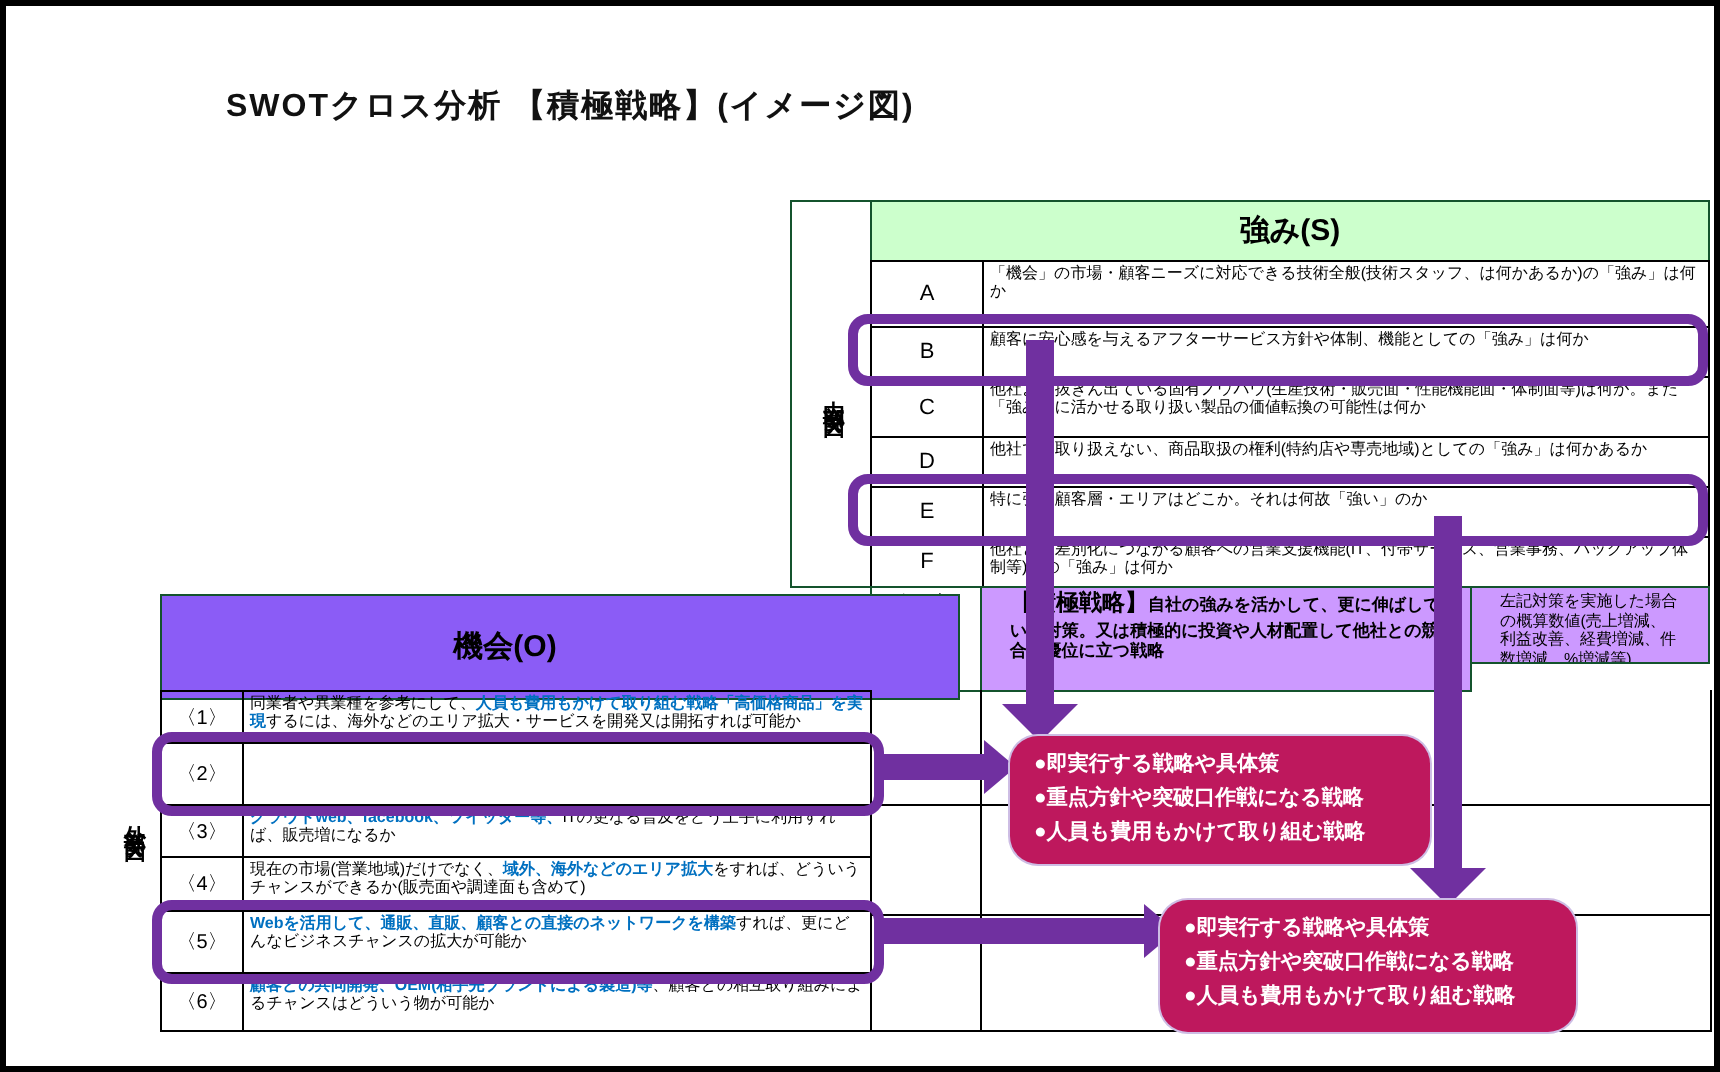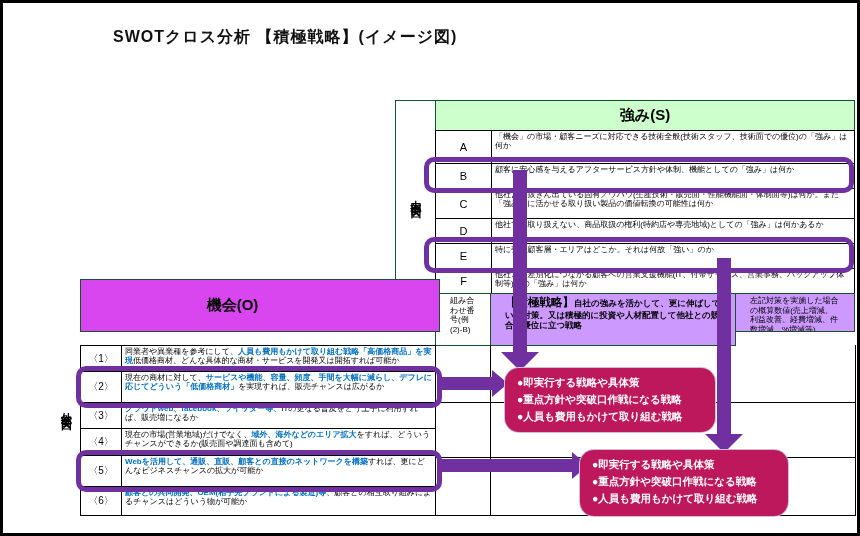--- a/index.html
+++ b/index.html
@@ -31,28 +31,28 @@
         font-size:10.5px;line-height:1.62;padding:6px 4px 0 12px;box-shadow:0 0 0 1px #cdbde4;}
   .box-line{white-space:nowrap;}
   svg.arrows{position:absolute;inset:0;z-index:5;pointer-events:none;}
 </style>
 </head>
 <body>
 
 <div id="canvas">
   <div class="frame"></div>
 
-  <div class="abs title" style="left:113px;top:27px;">SWOTクロス分析 【積極戦略】(イメージ図)</div>
+  <div class="abs title" style="left:113px;top:43px;">SWOTクロス分析 【積極戦略】(イメージ図)</div>
 
   <div class="abs cell vlabel" style="left:395px;top:100px;width:41px;height:194px;">内部要因</div>
   <div class="abs cell hdr" style="left:435px;top:100px;width:420px;height:31px;background:#CCFFCC;">強み(S)</div>
   <div class="abs" style="left:435px;top:130px;width:420px;border-top:1px solid #000;box-sizing:border-box;">
       <div class="s-row" style="height: 33px;">
         <div class="s-letter">A</div>
-        <div class="s-text">「機会」の市場・顧客ニーズに対応できる技術全般(技術スタッフ、技術面での優位)の「強み」は何か</div>
+        <div class="s-text">「機会」の市場・顧客ニーズに対応できる技術全般(技術スタッフ、は何かあるか)の「強み」は何か</div>
       </div>
       <div class="s-row" style="height: 25px;">
         <div class="s-letter">B</div>
         <div class="s-text">顧客に安心感を与えるアフターサービス方針や体制、機能としての「強み」は何か</div>
       </div>
       <div class="s-row" style="height: 30px;">
         <div class="s-letter">C</div>
         <div class="s-text">他社より抜きん出ている固有ノウハウ(生産技術・販売面・性能機能面・体制面等)は何か。また「強み」に活かせる取り扱い製品の価値転換の可能性は何か</div>
       </div>
       <div class="s-row" style="height: 25px;">
@@ -68,29 +68,28 @@
         <div class="s-text">他社との差別化につながる顧客への営業支援機能(IT、付帯サービス、営業事務、バックアップ体制等)での「強み」は何か</div>
       </div>
     </div>
 
   <div class="abs cell small-cell" style="left:435px;top:293px;width:56px;height:53px;">組み合わせ番号(例 (2)-B)</div>
   <div class="abs cell purple-cell small-cell" style="left:490px;top:293px;width:246px;height:53px;">
     <span class="strat-title">【積極戦略】</span><span class="strat-desc">自社の強みを活かして、更に伸ばしていく対策。又は積極的に投資や人材配置して他社との競合で優位に立つ戦略</span>
   </div>
   <div class="abs cell purple-cell small-cell" style="left:735px;top:293px;width:120px;height:39px;">左記対策を実施した場合の概算数値(売上増減、利益改善、経費増減、件数増減、%増減等)</div>
 
-  <div class="abs cell hdr" style="left:80px;top:279px;width:360px;height:53px;background:#d946ef;padding-right:55px;">機会(O)</div>
+  <div class="abs cell hdr" style="left:80px;top:297px;width:400px;height:53px;background:#8b5cf6;padding-right:55px;">機会(O)</div>
   <div class="abs" style="left:80px;top:345px;width:356px;border-top:1px solid #000;box-sizing:border-box;">
       <div class="o-row" style="height: 26px;">
         <div class="o-num">〈1〉</div>
-        <div class="o-text"><span class="seg">同業者や異業種を参考にして、</span><span class="seg blue">人員も費用もかけて取り組む戦略「高価格商品」を実現</span><span class="seg">低価格商材、どんな具体的な商材・サービスを開発又は開拓すれば可能か</span></div>
+        <div class="o-text"><span class="seg">同業者や異業種を参考にして、</span><span class="seg blue">人員も費用もかけて取り組む戦略「高価格商品」を実現</span><span class="seg">するには、海外などのエリア拡大・サービスを開発又は開拓すれば可能か</span></div>
       </div>
       <div class="o-row" style="height: 31px;">
         <div class="o-num">〈2〉</div>
-        <div class="o-text"><span class="seg">現在の商材に対して、</span><span class="seg blue">サービスや機能、容量、頻度、手間を大幅に減らし、デフレに応じてどういう「低価格商材」</span><span class="seg">を実現すれば、販売チャンスは広がるか</span></div>
       </div>
       <div class="o-row" style="height: 26px;">
         <div class="o-num">〈3〉</div>
         <div class="o-text"><span class="seg blue">クラウドweb、facebook、ツイッター等、</span><span class="seg">ITの更なる普及をどう上手に利用すれば、販売増になるか</span></div>
       </div>
       <div class="o-row" style="height: 27px;">
         <div class="o-num">〈4〉</div>
         <div class="o-text"><span class="seg">現在の市場(営業地域)だけでなく、</span><span class="seg blue">域外、海外などのエリア拡大</span><span class="seg">をすれば、どういうチャンスができるか(販売面や調達面も含めて)</span></div>
       </div>
       <div class="o-row" style="height: 31px;">

